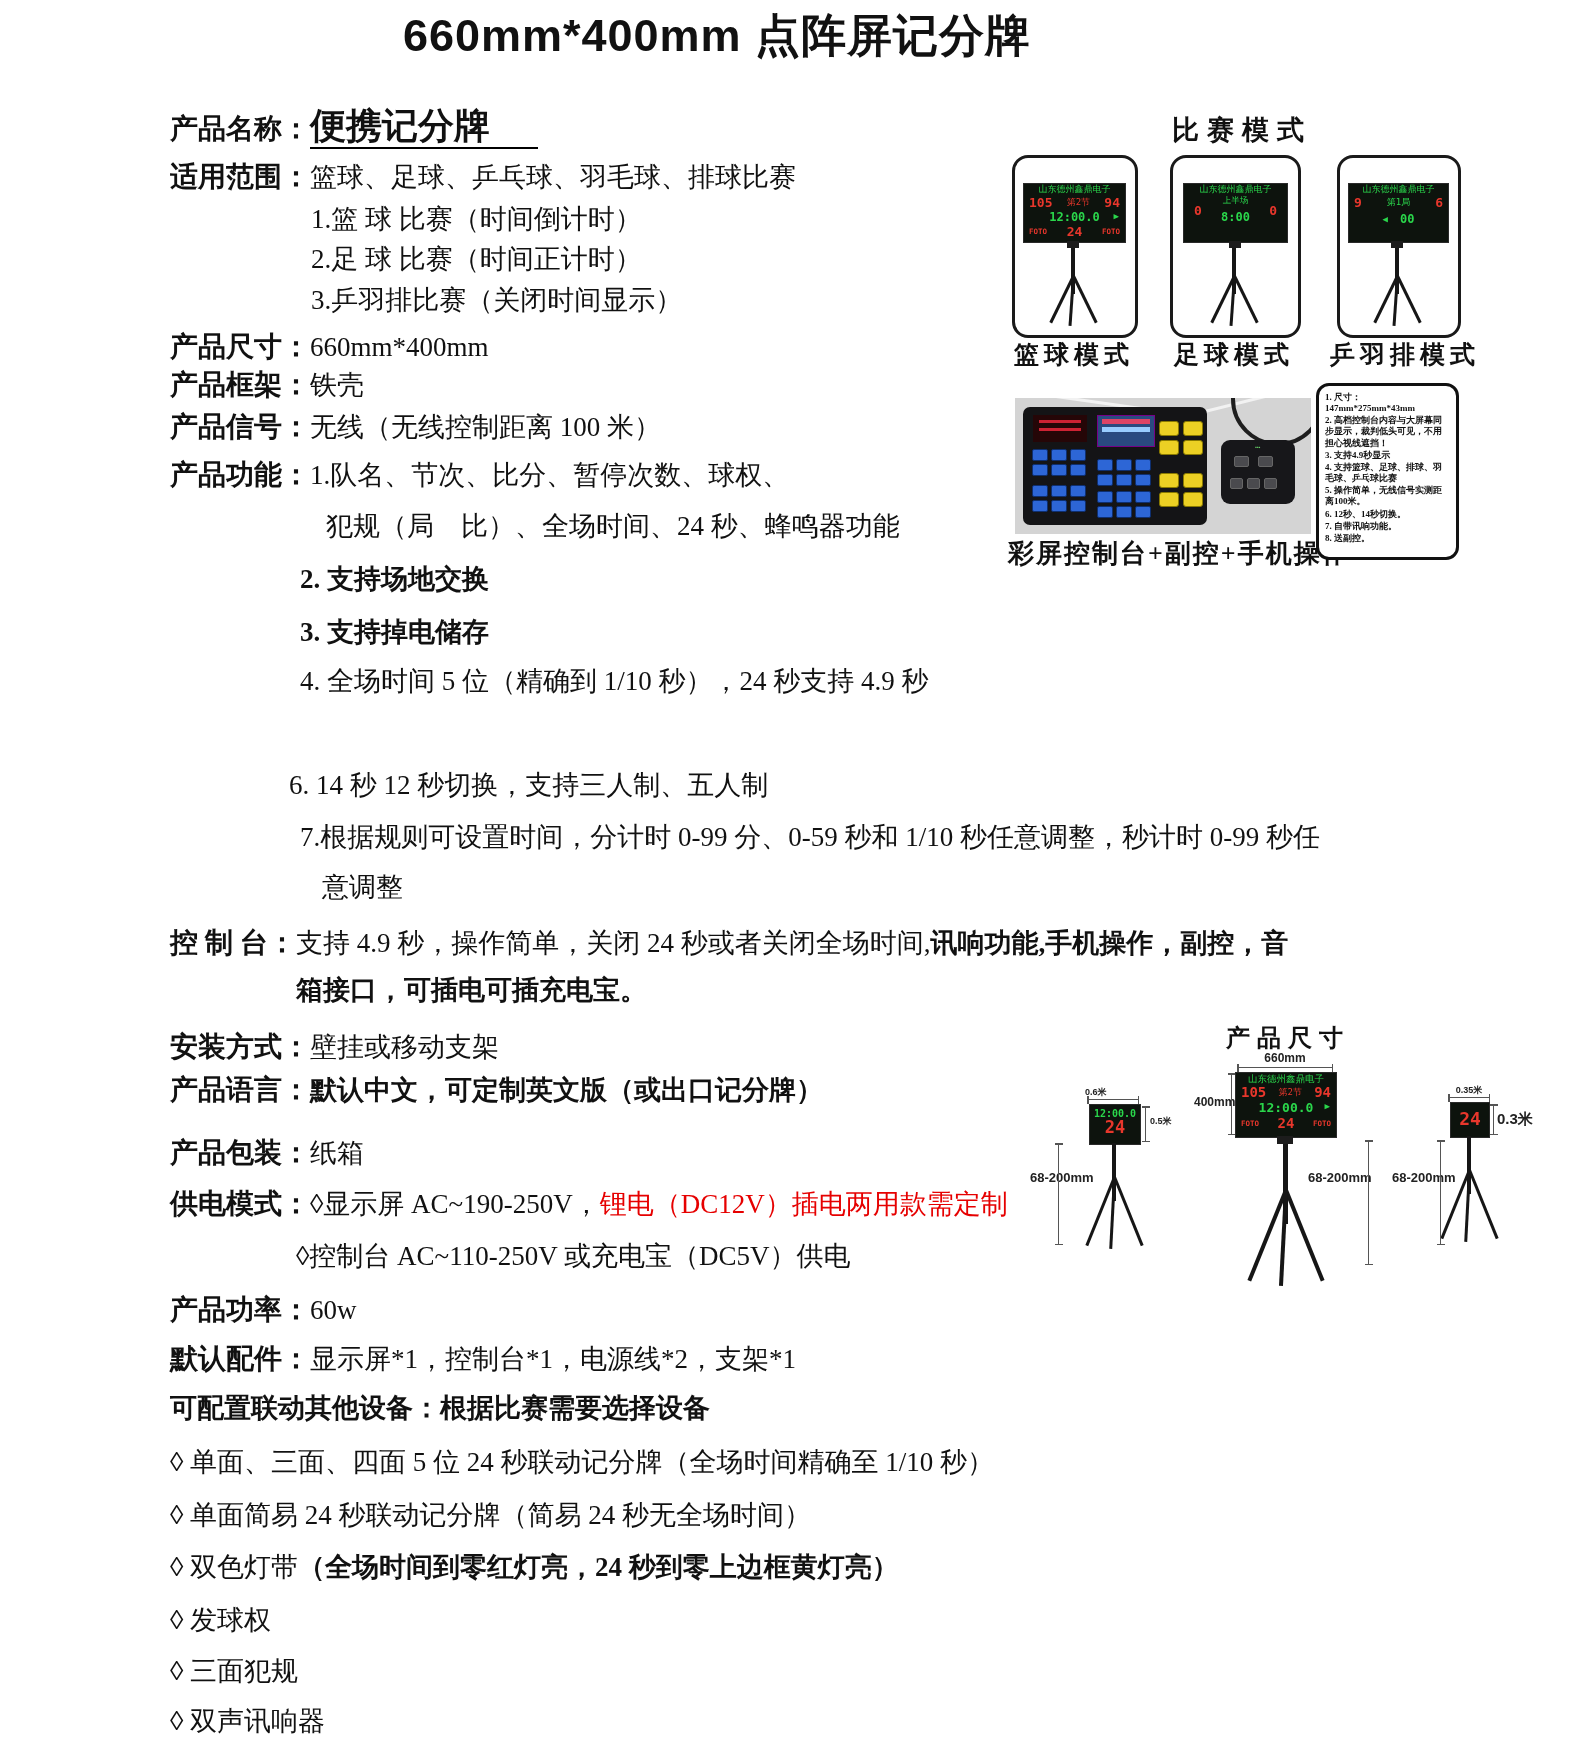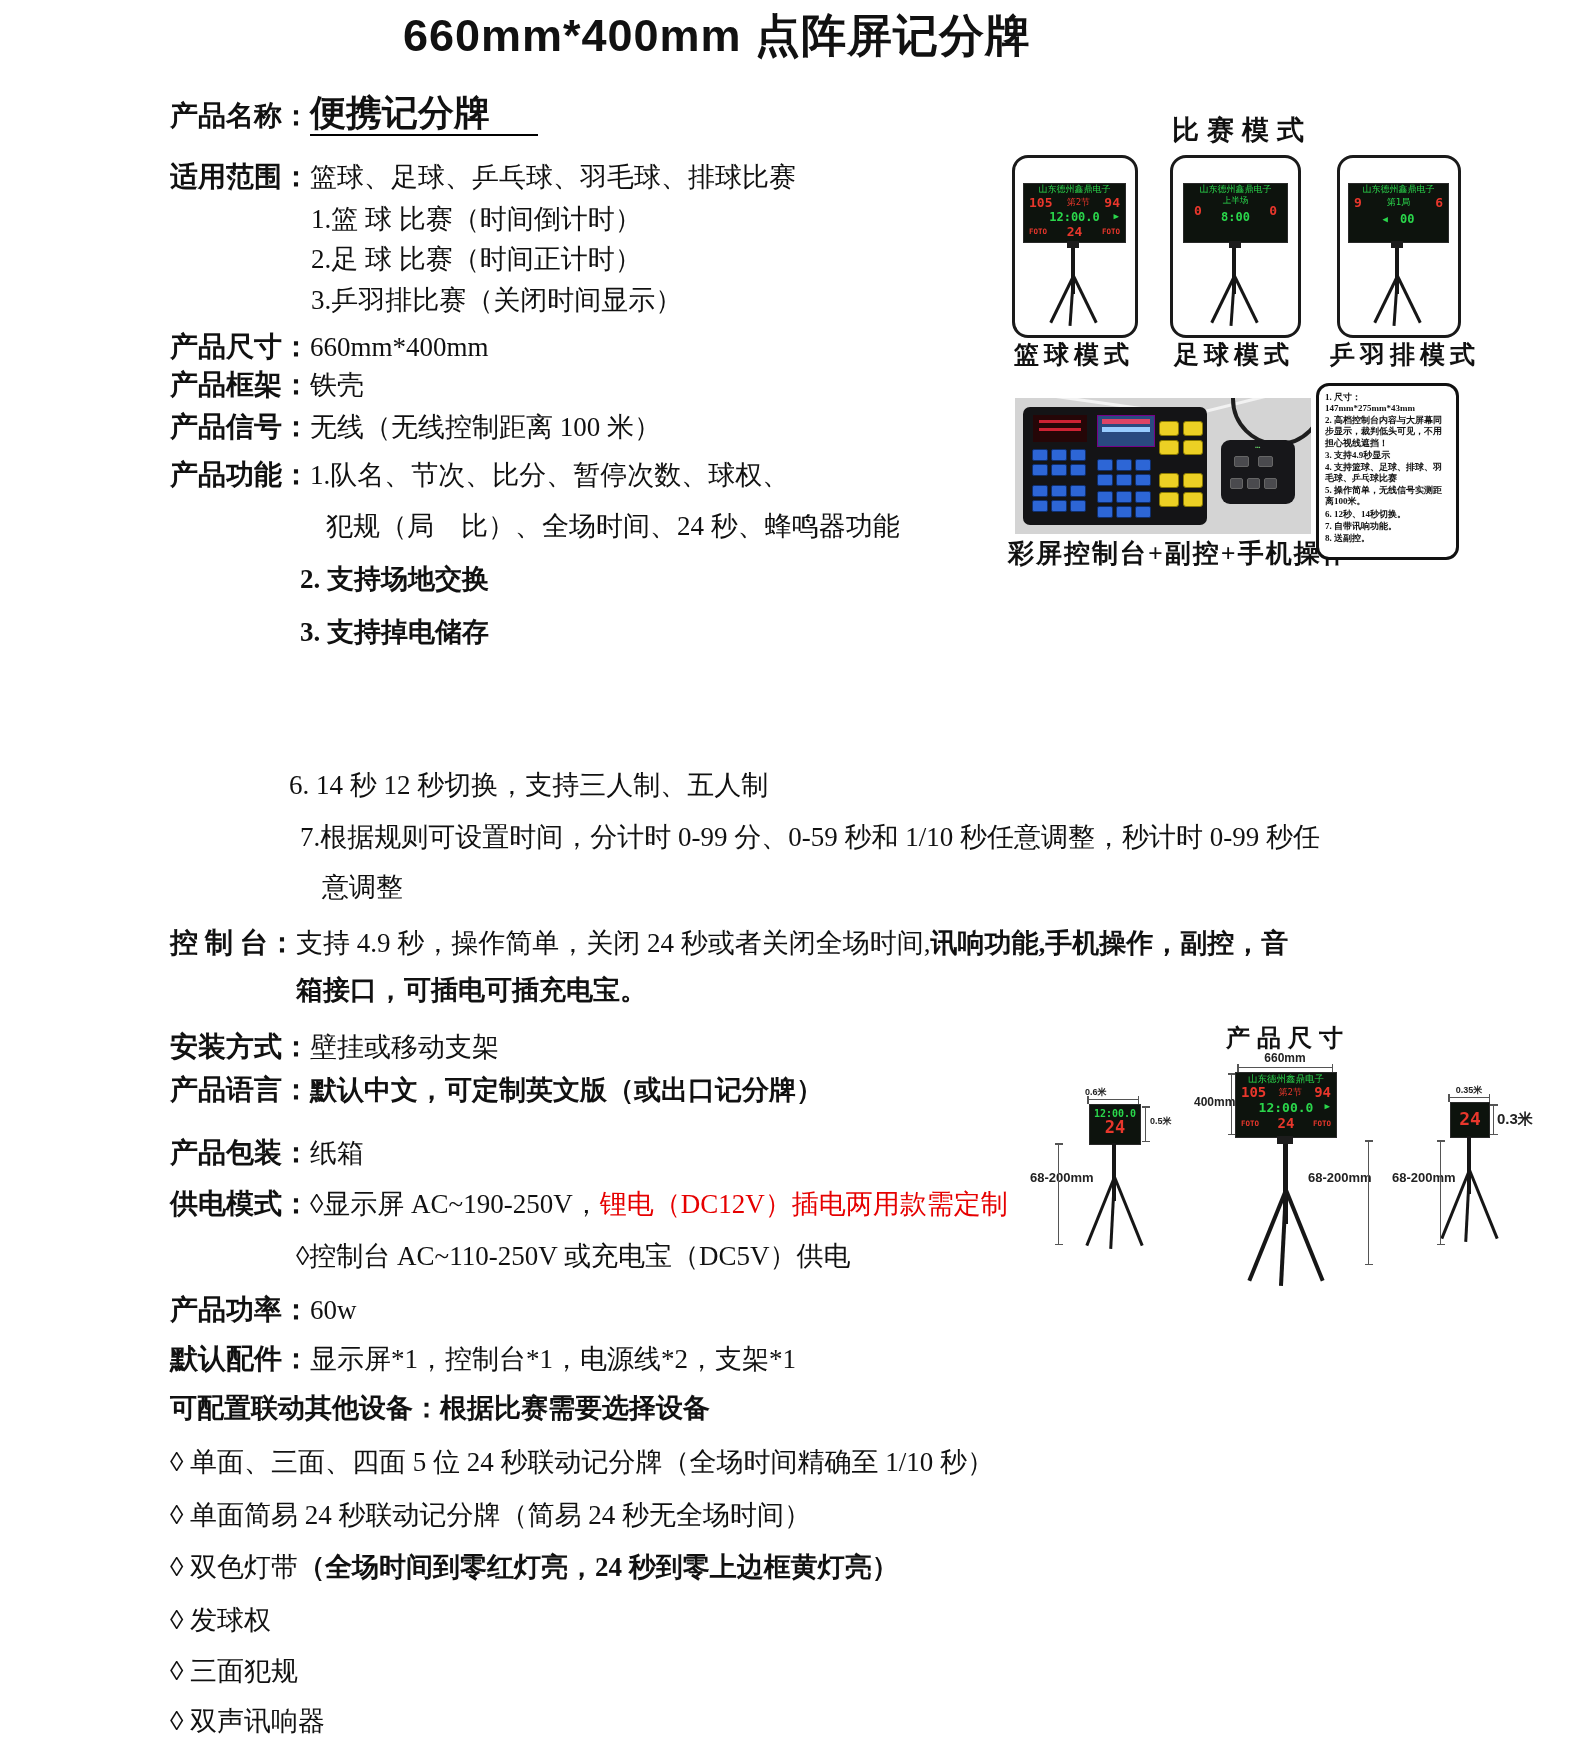--- a/index.html
+++ b/index.html
@@ -70,21 +70,21 @@
   .sm-time{text-align:center;font-weight:bold;}
   .sm-shot{text-align:center;font-weight:bold;line-height:1;}
 </style>
 </head>
 <body>
 
 <div class="page">
 
   <div class="doc-title">660mm*400mm 点阵屏记分牌</div>
 
-  <div class="line" style="top:93px">
+  <div class="line" style="top:106px">
     <span class="lbl">产品名称：</span><span class="prodname">便携记分牌</span>
   </div>
   <div class="line" style="top:160px">
     <span class="lbl">适用范围：</span><span>篮球、足球、乒乓球、羽毛球、排球比赛</span>
   </div>
   <div class="line" style="top:203px;left:311px"><span>1.篮 球 比赛（时间倒计时）</span></div>
   <div class="line" style="top:243px;left:311px"><span>2.足 球 比赛（时间正计时）</span></div>
   <div class="line" style="top:284px;left:311px"><span>3.乒羽排比赛（关闭时间显示）</span></div>
   <div class="line" style="top:330px">
     <span class="lbl">产品尺寸：</span><span>660mm*400mm</span>
@@ -94,20 +94,21 @@
   </div>
   <div class="line" style="top:410px">
     <span class="lbl">产品信号：</span><span>无线（无线控制距离 100 米）</span>
   </div>
   <div class="line" style="top:458px">
     <span class="lbl">产品功能：</span><span>1.队名、节次、比分、暂停次数、球权、</span>
   </div>
   <div class="line" style="top:510px;left:326px"><span>犯规（局　比）、全场时间、24 秒、蜂鸣器功能</span></div>
   <div class="line" style="top:563px;left:300px"><span class="b">2. 支持场地交换</span></div>
   <div class="line" style="top:616px;left:300px"><span class="b">3. 支持掉电储存</span></div>
+  <div class="line" style="top:665px;left:300px"><span>4. 全场时间 5 位（精确到 1/10 秒），24 秒支持 4.9 秒</span></div>
   <div class="line" style="top:769px;left:289px"><span>6. 14 秒 12 秒切换，支持三人制、五人制</span></div>
   <div class="line" style="top:821px;left:300px"><span>7.根据规则可设置时间，分计时 0-99 分、0-59 秒和 1/10 秒任意调整，秒计时 0-99 秒任</span></div>
   <div class="line" style="top:871px;left:322px"><span>意调整</span></div>
   <div class="line" style="top:926px">
     <span class="lbl">控 制 台：</span><span>支持 4.9 秒，操作简单，关闭 24 秒或者关闭全场时间,</span><span class="b">讯响功能,手机操作，副控，音</span>
   </div>
   <div class="line" style="top:974px;left:296px"><span class="b">箱接口，可插电可插充电宝。</span></div>
   <div class="line" style="top:1030px">
     <span class="lbl">安装方式：</span><span>壁挂或移动支架</span>
   </div>

